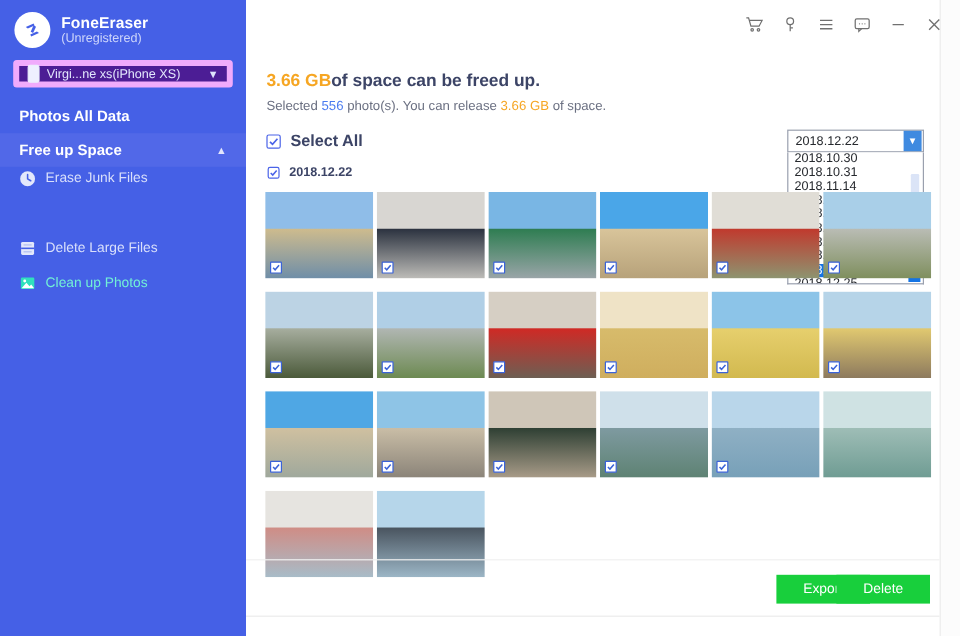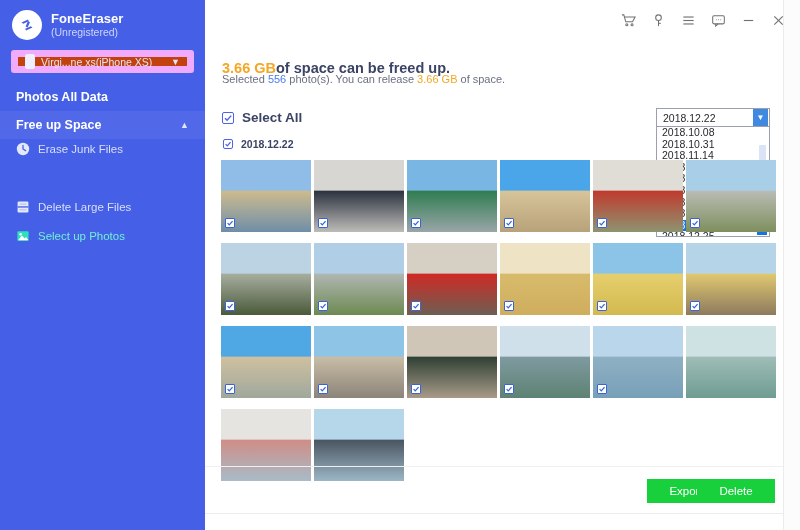--- a/index.html
+++ b/index.html
@@ -21,21 +21,21 @@
     width:30px; height:30px; border-radius:50%; background:#ffffff;
     display:flex; align-items:center; justify-content:center; flex:none;
   }
   .brand-logo svg{ display:block; }
   .brand-txt{ line-height:1.15; }
   .brand-name{ color:#ffffff; font-size:13px; font-weight:bold; letter-spacing:.1px; }
   .brand-sub{ color:#cdd5fb; font-size:10.5px; }
 
   .device-sel{
     position:absolute; left:11px; top:50px; width:183px; height:23px;
-    background:#c2410c; border:7px solid #f0abfc; border-radius:3px;
+    background:#4c1d95; border:5px solid #f0abfc; border-radius:3px;
     display:flex; align-items:center; padding:0 7px; gap:6px; cursor:pointer;
   }
   .phone-ico{ width:10px; height:15px; border:1.4px solid #eceefd; border-radius:2px; background:#eef0ff; flex:none; }
   .device-name{ color:#e3e7fd; font-size:10.5px; flex:1; white-space:nowrap; overflow:hidden; }
   .chev{ color:#dfe4fd; font-size:9px; flex:none; }
 
   .nav-head{
     position:absolute; left:0; width:205px; height:28px;
     display:flex; align-items:center; padding-left:16px;
     color:#ffffff; font-size:12.5px; font-weight:bold; cursor:pointer;
@@ -58,21 +58,21 @@
   .main-rightpad{ position:absolute; left:579px; top:0; width:16px; height:530px; background:#fcfcfc; }
 
   
   .titlebar{ position:absolute; right:14px; top:12px; display:flex; align-items:center; gap:14px; }
   .tb{ width:16px; height:16px; cursor:pointer; display:flex; align-items:center; justify-content:center; color:#707070; }
   .tb svg{ display:block; }
 
   
   .headline{ position:absolute; left:17px; top:60px; font-size:14.5px; font-weight:bold; color:#3c4466; }
   .headline .gb{ color:#f6a623; }
-  .subline{ position:absolute; left:17px; top:73px; font-size:11px; color:#6b7082; }
+  .subline{ position:absolute; left:17px; top:83px; font-size:11px; color:#6b7082; }
   .subline .blue{ color:#4a7bf0; }
   .subline .orange{ color:#f6a623; }
 
   
   .select-all{ position:absolute; left:17px; top:110px; display:flex; align-items:center; gap:8px; cursor:pointer; }
   .select-all .sa-lbl{ font-size:13.5px; font-weight:bold; color:#3c4466; }
   .date-group{ position:absolute; left:18px; top:138px; display:flex; align-items:center; gap:8px; cursor:pointer; }
   .date-group .dg-lbl{ font-size:10.5px; font-weight:bold; color:#3c4466; }
 
   .cbox{
@@ -183,21 +183,21 @@
       </svg>
       <span class="lbl">Delete Large Files</span>
     </div>
 
     <div class="nav-item active" style="top:222px">
       <svg class="ni-ico" viewBox="0 0 14 14">
         <rect x="1.4" y="2.2" width="11.2" height="9.6" rx="1" fill="#2fe0bd"></rect>
         <circle cx="4.6" cy="5.2" r="1.2" fill="#ffffff"></circle>
         <path d="M2 11.3 L6 6.6 L8.6 9.6 L10 8 L12.4 11.3 Z" fill="#ffffff"></path>
       </svg>
-      <span class="lbl">Select up Photos</span>
+      <span class="lbl">Clean up Photos</span>
     </div>
   </div>
 
   <div class="main">
     <div class="main-rightpad"></div>
     <div class="main-divider"></div>
 
     <div class="titlebar">
       <div class="tb">
         <svg width="15" height="15" viewBox="0 0 16 16" fill="none" stroke="#707070" stroke-width="1.1">
@@ -267,21 +267,21 @@
       <span class="dg-lbl">2018.12.22</span>
     </div>
 
     <div class="combo">
       <span class="cval">2018.12.22</span>
       <span class="cbtn">▼</span>
     </div>
 
     <div class="droplist">
       <div class="dl-inner" id="dl-inner">
-          <div class="dl-item">2018.10.08</div>
+          <div class="dl-item">2018.10.30</div>
           <div class="dl-item">2018.10.31</div>
           <div class="dl-item">2018.11.14</div>
           <div class="dl-item">2018.11.15</div>
           <div class="dl-item">2018.11.19</div>
           <div class="dl-item">2018.11.21</div>
           <div class="dl-item">2018.12.04</div>
           <div class="dl-item">2018.12.05</div>
           <div class="dl-item sel">2018.12.22</div>
           <div class="dl-item">2018.12.25</div>
         </div>

